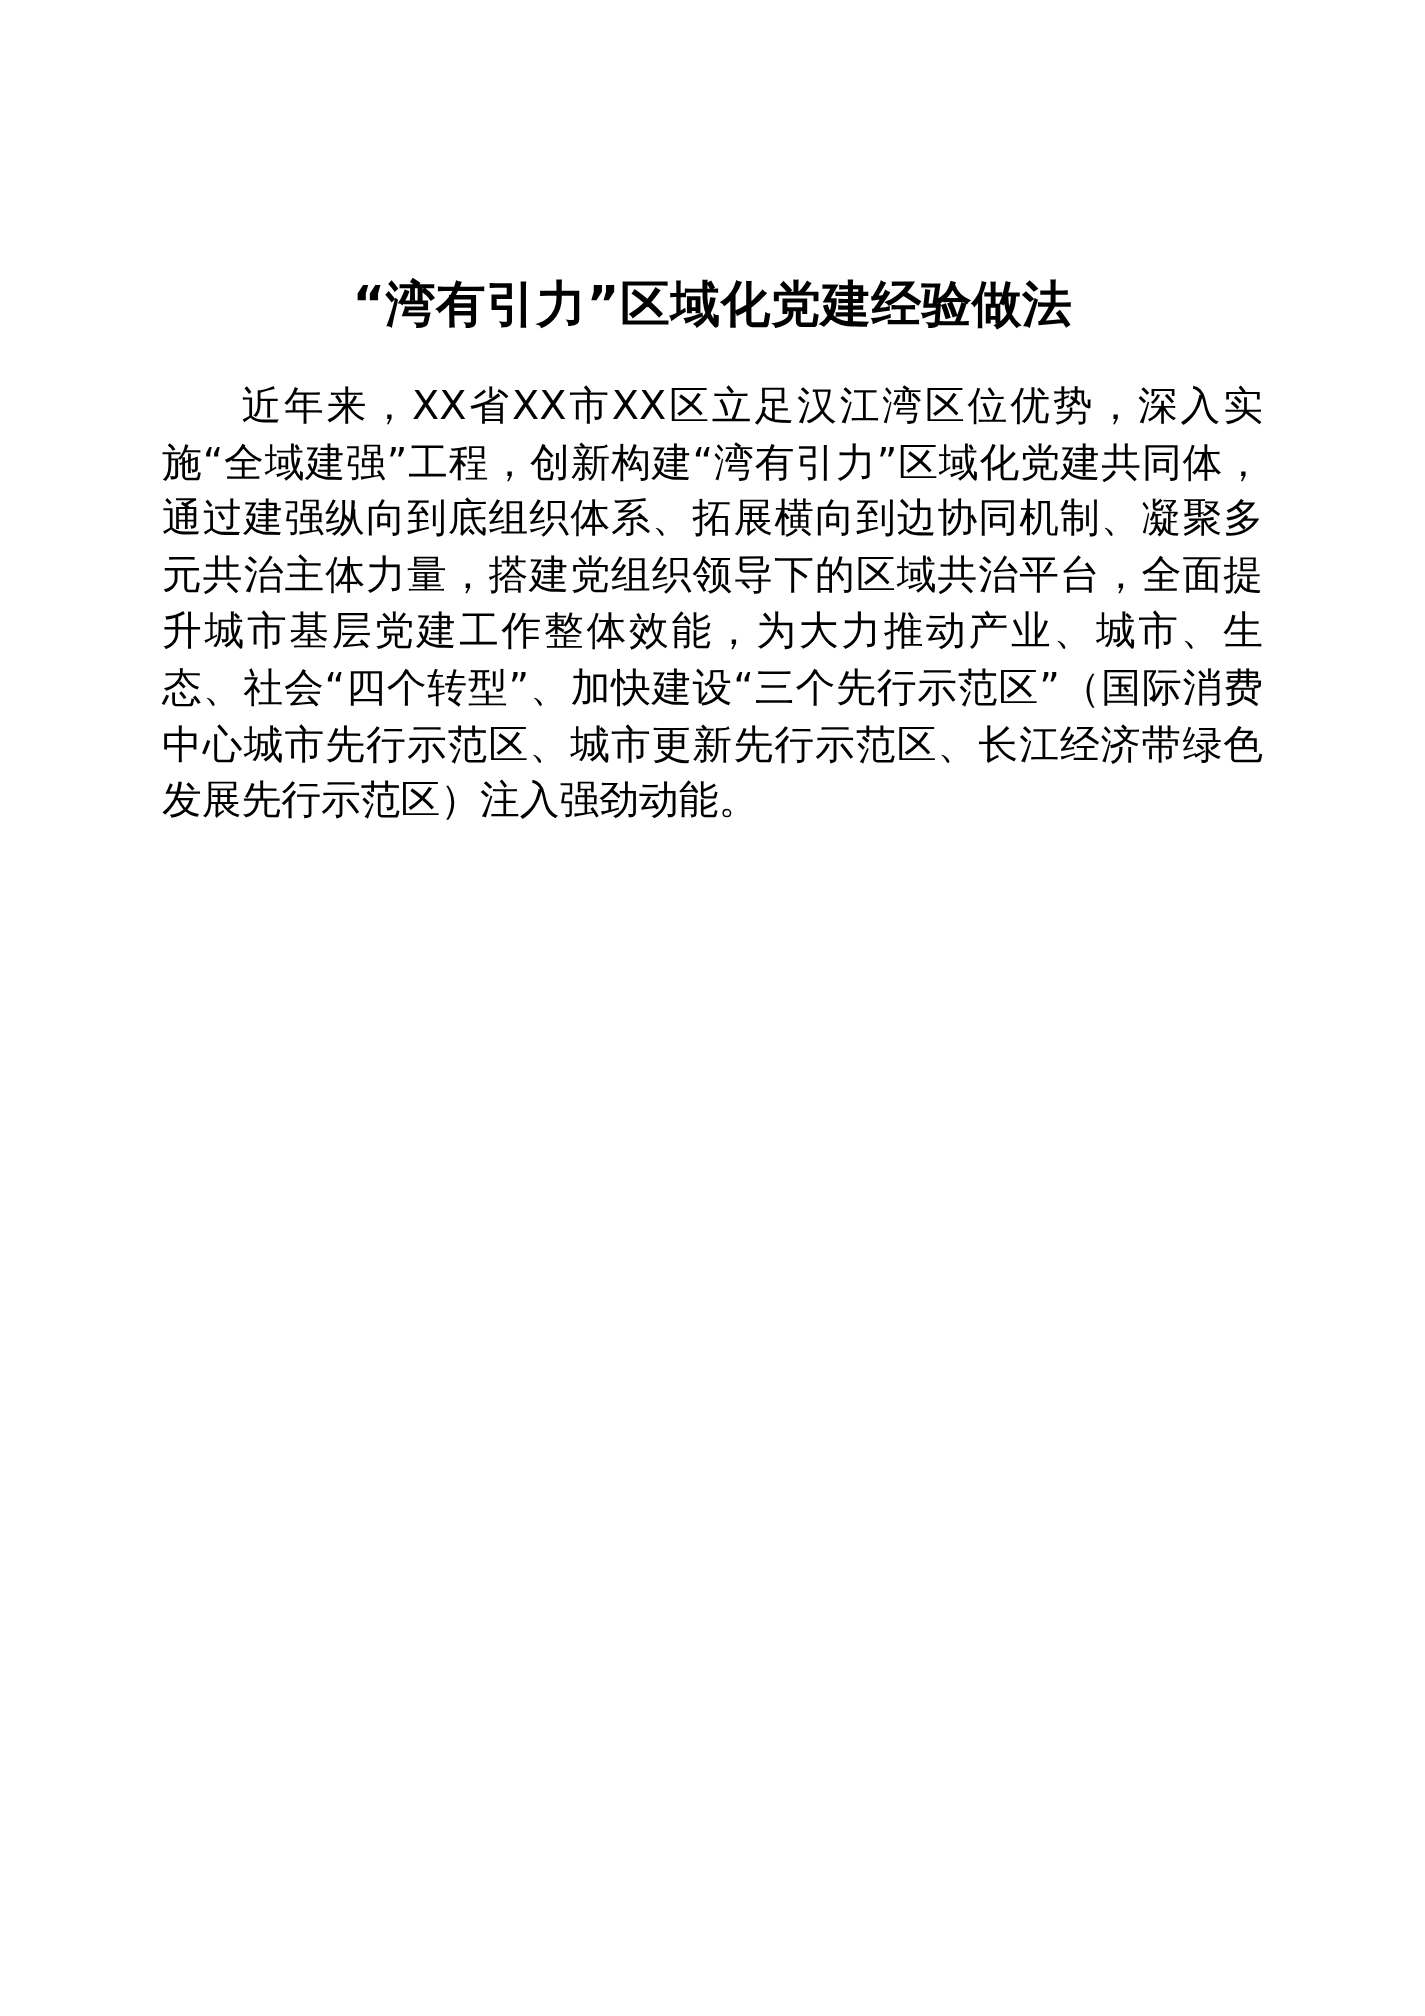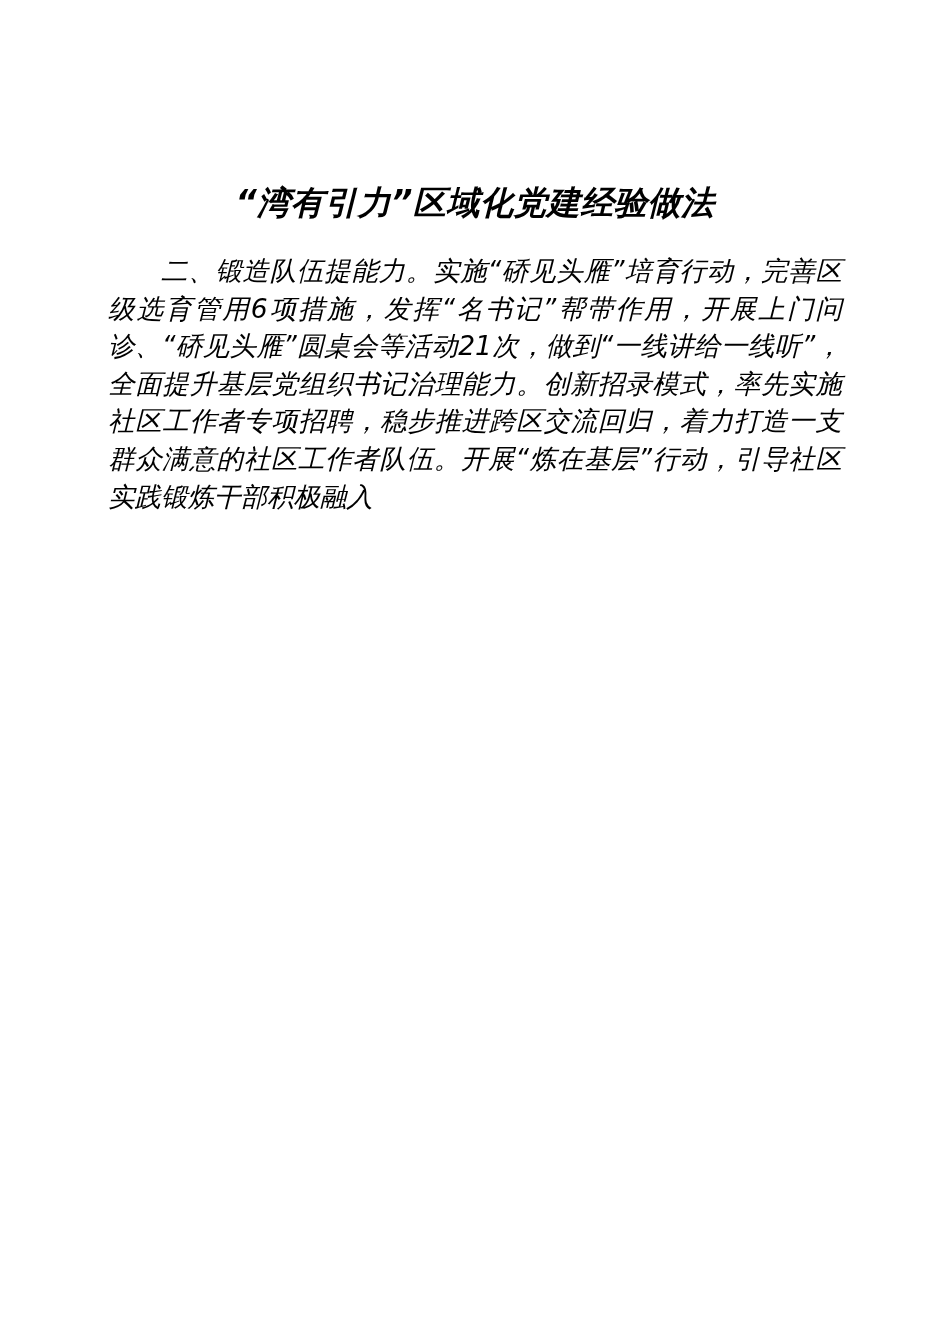--- a/index.html
+++ b/index.html
@@ -7,21 +7,20 @@
     padding: 0;
     background: #ffffff;
   }
   .page {
     position: relative;
     width: 950px;
     height: 980px;
     background: #ffffff;
     overflow: hidden;
     box-sizing: border-box;
-    font-style: italic;
   }
   .doc-title {
     position: absolute;
     left: 0;
     right: 0;
     top: 160px;
     text-align: center;
     font-family: "DejaVu Sans", "Liberation Sans", sans-serif;
     font-size: 33px;
     font-weight: 700;
@@ -60,18 +59,18 @@
   }
 </style>
 </head>
 <body>
 
 <div class="page">
 
   <h1 class="doc-title">“湾有引力”区域化党建经验做法</h1>
 
   <div class="body-block">
-    <p class="para">二、锻造队伍提能力。实施“硚见头雁”培育行动，完善区级选育管用6项措施，发挥“名书记”帮带作用，开展上门问诊、“硚见头雁”圆桌会等活动21次，做到“一线讲给一线听”，全面提升基层党组织书记治理能力。创新招录模式，率先实施社区工作者专项招聘，稳步推进跨区交流回归，着力打造一支群众满意的社区工作者队伍。开展“炼在基层”行动，引导社区实践锻炼干部积极融入</p>
+    <p class="para">近年来，XX省XX市XX区立足汉江湾区位优势，深入实施“全域建强”工程，创新构建“湾有引力”区域化党建共同体，通过建强纵向到底组织体系、拓展横向到边协同机制、凝聚多元共治主体力量，搭建党组织领导下的区域共治平台，全面提升城市基层党建工作整体效能，为大力推动产业、城市、生态、社会“四个转型”、加快建设“三个先行示范区”（国际消费中心城市先行示范区、城市更新先行示范区、长江经济带绿色发展先行示范区）注入强劲动能。</p>
   </div>
 
   <div class="page-number">1</div>
 
 </div>
 
 </body></html>

